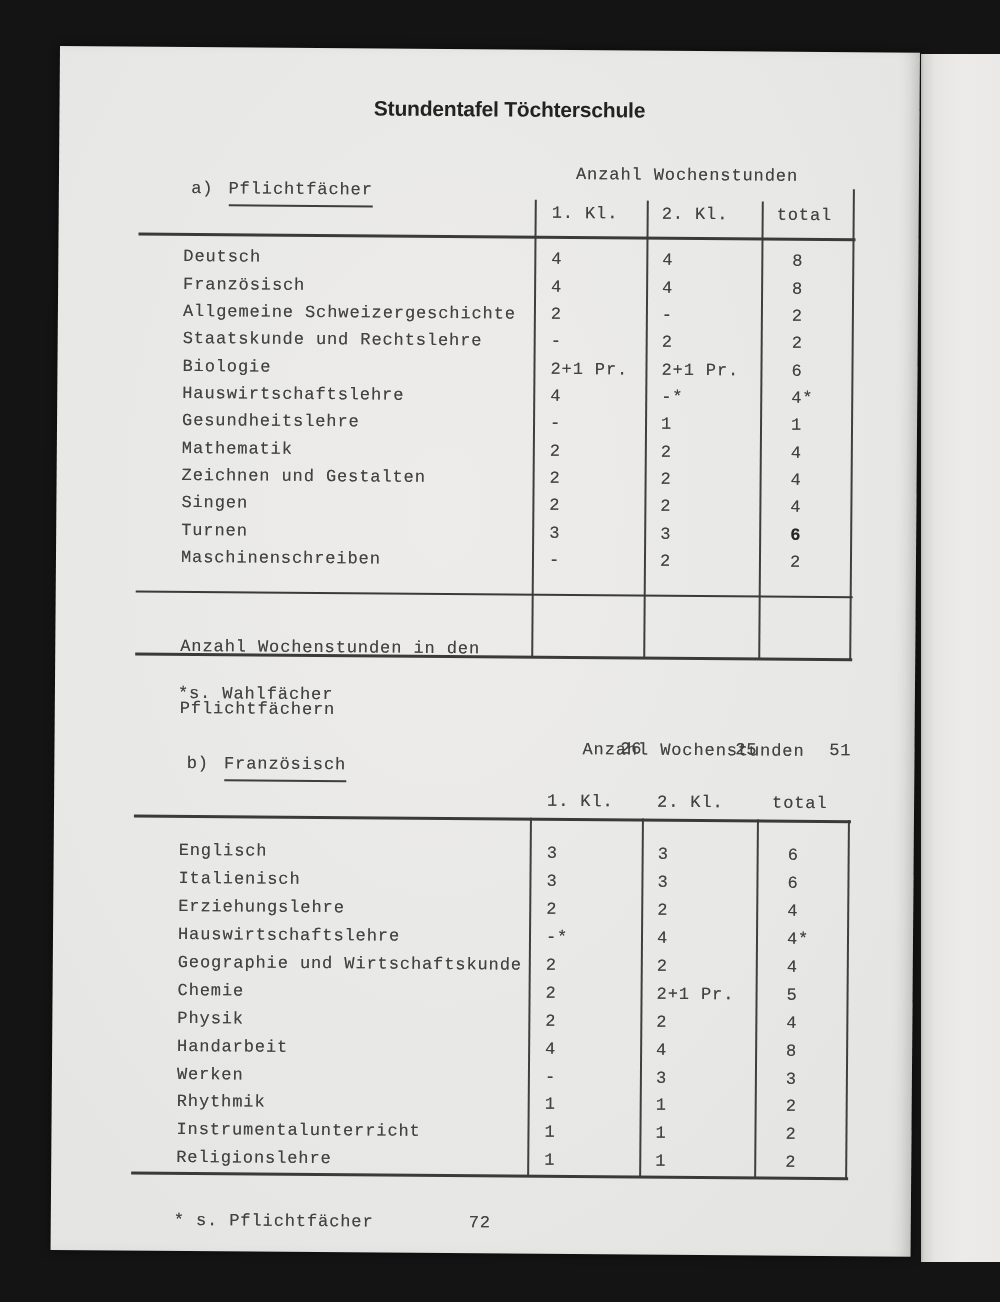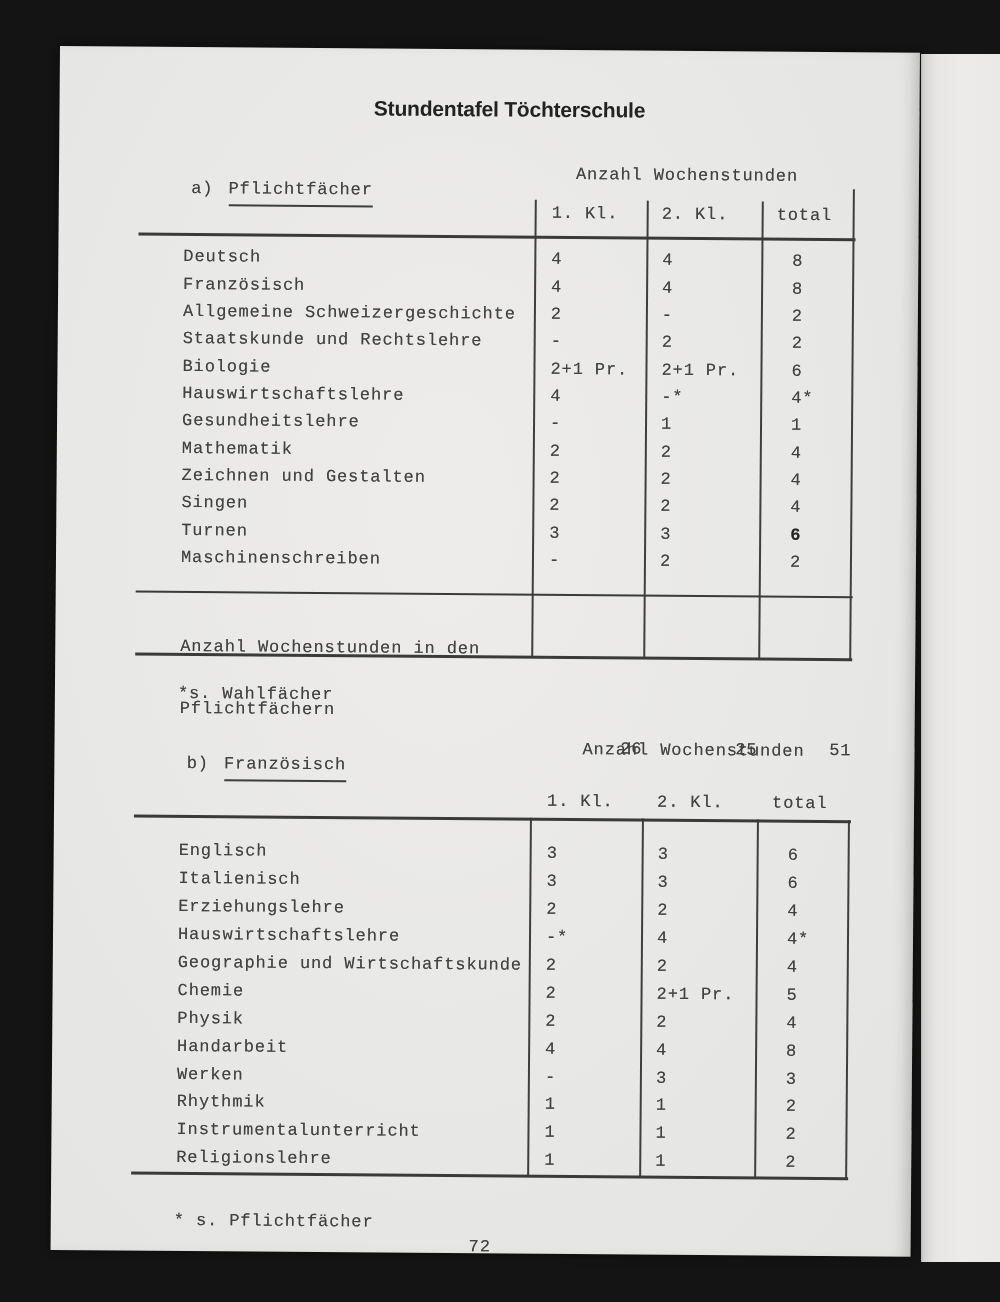--- a/index.html
+++ b/index.html
@@ -256,17 +256,17 @@
         <div class="trow">
           <div class="tcell cell-subject">Religionslehre</div>
           <div class="tcell cell-kl1">1</div>
           <div class="tcell cell-kl2">1</div>
           <div class="tcell cell-total">2</div>
         </div>
       </div>
   </div>
 
   <div class="tw" style="left:123px;top:1165px;">* s. Pflichtfächer</div>
-  <div class="tw" style="left:418px;top:1165px;margin-top:24px;">72</div>
+  <div class="tw" style="left:418px;top:1165px;">72</div>
 
 </div>
 
 <div class="page-next"></div>
 
 </body></html>

